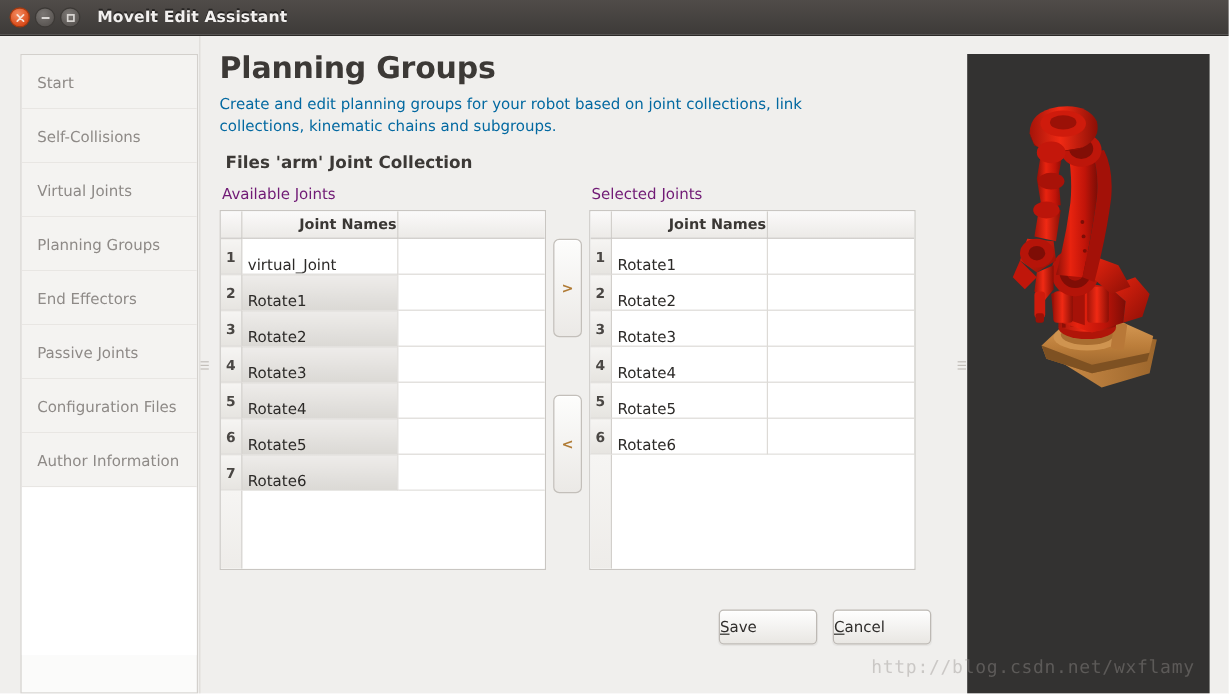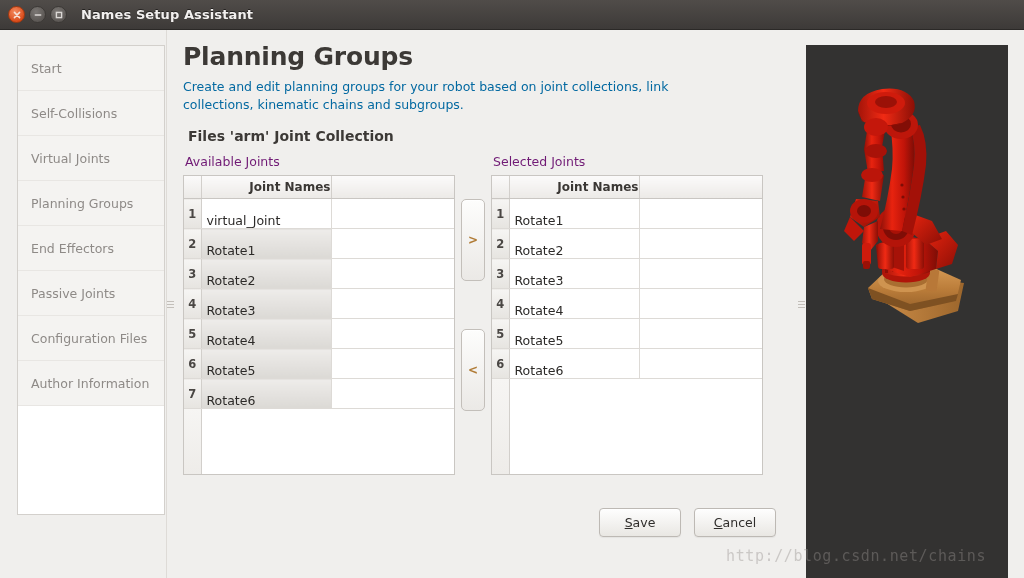--- a/index.html
+++ b/index.html
@@ -56,21 +56,21 @@
 
   
   .sidebar-wrap {
     width: 165px; flex: 0 0 165px;
     padding: 15px 0 0 17px;
     box-sizing: border-box;
   }
   .sidebar {
     border: 1px solid #d3d0cc;
     background: #fbfbfa;
-    height: 470px;
+    height: 533px;
     box-sizing: border-box;
     overflow: hidden;
   }
   .side-item {
     height: 45px;
     display: flex; align-items: center;
     padding-left: 13px;
     font-size: 12.5px;
     color: #8e8a87;
     border-bottom: 1px solid #e8e6e3;
@@ -233,21 +233,21 @@
     right: 20px; top: 478px;
     display: flex; gap: 13px;
   }
   .btn {
     width: 80px; height: 27px;
     border: 1px solid #bdb9b4;
     border-radius: 4px;
     background: linear-gradient(#fefefe, #e9e7e3);
     font-size: 12.5px;
     color: #2f2d2b;
-    display: flex; align-items: center; justify-content: center;
+    display: flex; align-items: center; 
     cursor: pointer;
     box-shadow: 0 1px 0 rgba(255,255,255,.9) inset, 0 1px 1px rgba(0,0,0,.05);
   }
   .btn u { text-decoration: underline; }
 
   
   .view-wrap {
     width: 218px; flex: 0 0 218px;
     padding: 15px 16px 0 0;
     box-sizing: border-box;
@@ -285,21 +285,21 @@
       <svg width="8" height="8" viewBox="0 0 8 8">
           <path d="M1.3 4 L6.7 4" stroke="#dbd8d5" stroke-width="1.5" stroke-linecap="round"></path>
         </svg>
     </div>
     <div class="wbtn max">
       <svg width="8" height="8" viewBox="0 0 8 8">
           <rect x="1.4" y="1.4" width="5.2" height="5.2" fill="none" stroke="#dbd8d5" stroke-width="1.4"></rect>
         </svg>
     </div>
   </div>
-  <div class="wtitle">Names Setup Assistant</div>
+  <div class="wtitle">MoveIt Edit Assistant</div>
 </div>
 
 <div class="winbody">
 
   <div class="sidebar-wrap">
     <div class="sidebar">
       <div class="side-item">Start</div>
       <div class="side-item">Self-Collisions</div>
       <div class="side-item">Virtual Joints</div>
       <div class="side-item">Planning Groups</div>
@@ -541,13 +541,13 @@
         <path d="M58 182 L56 198 L64 206 L72 196 L72 176 Z" fill="url(#redB)"></path>
 
         <rect x="56" y="198" width="9" height="22" rx="3" fill="#cf1b0c"></rect>
         <rect x="57" y="216" width="7" height="8" rx="2" fill="#9a1107"></rect>
       </svg>
     </div>
   </div>
 
 </div>
 
-<div class="watermark">http://blog.csdn.net/chains</div>
+<div class="watermark">http://blog.csdn.net/wxflamy</div>
 
 </body></html>

